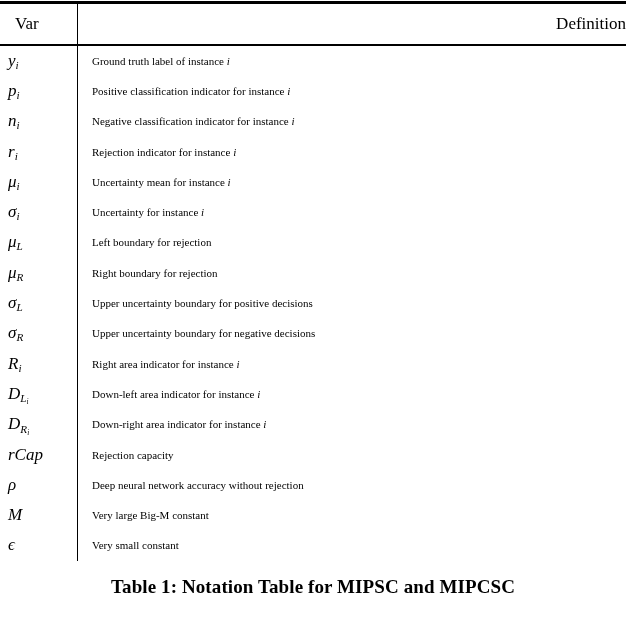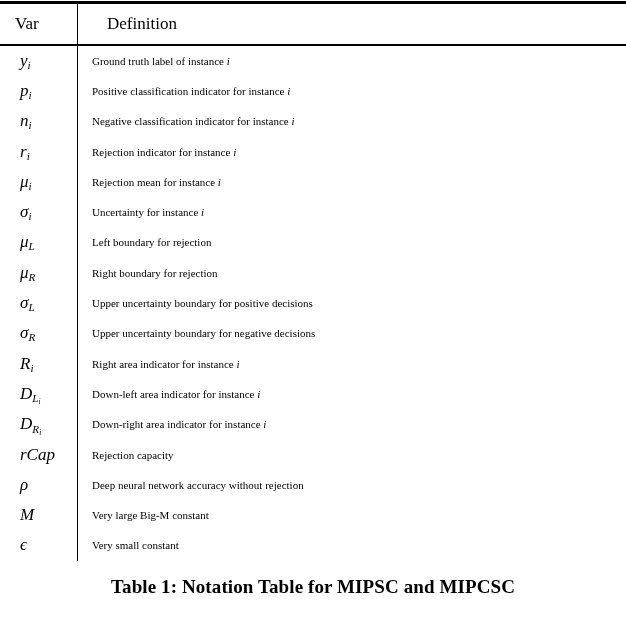--- a/index.html
+++ b/index.html
@@ -32,32 +32,33 @@
   .var-col-head {
     width: 77px;
     padding-left: 15px;
     font-size: 17px;
     line-height: 40px;
     white-space: nowrap;
   }
   .def-col-head {
     flex: 1;
     border-left: 1.7px solid #000000;
-    padding-left: 29px;
+    padding-left: 21px;
     font-size: 17px;
     line-height: 40px;
     white-space: nowrap;
+    text-align: right;
   }
   .tbody .row {
     display: flex;
     height: 30.3px;
   }
   .var-cell {
     width: 77px;
-    padding-left: 20px;
+    padding-left: 8px;
     font-size: 17px;
     line-height: 30.3px;
     white-space: nowrap;
     font-family: Liberation Serif, serif;
   }
   .def-cell {
     flex: 1;
     border-left: 1.7px solid #000000;
     padding-left: 14px;
     font-size: 11px;
@@ -104,21 +105,21 @@
       <div class="row">
         <div class="var-cell"><span class="mi">n</span><span class="sub mi">i</span></div>
         <div class="def-cell"><span>Negative classification indicator for instance</span> <span class="mi">i</span></div>
       </div>
       <div class="row">
         <div class="var-cell"><span class="mi">r</span><span class="sub mi">i</span></div>
         <div class="def-cell"><span>Rejection indicator for instance</span> <span class="mi">i</span></div>
       </div>
       <div class="row">
         <div class="var-cell"><span class="mi">μ</span><span class="sub mi">i</span></div>
-        <div class="def-cell"><span>Rejection mean for instance</span> <span class="mi">i</span></div>
+        <div class="def-cell"><span>Uncertainty mean for instance</span> <span class="mi">i</span></div>
       </div>
       <div class="row">
         <div class="var-cell"><span class="mi">σ</span><span class="sub mi">i</span></div>
         <div class="def-cell"><span>Uncertainty for instance</span> <span class="mi">i</span></div>
       </div>
       <div class="row">
         <div class="var-cell"><span class="mi">μ</span><span class="sub mi">L</span></div>
         <div class="def-cell"><span>Left boundary for rejection</span></div>
       </div>
       <div class="row">

